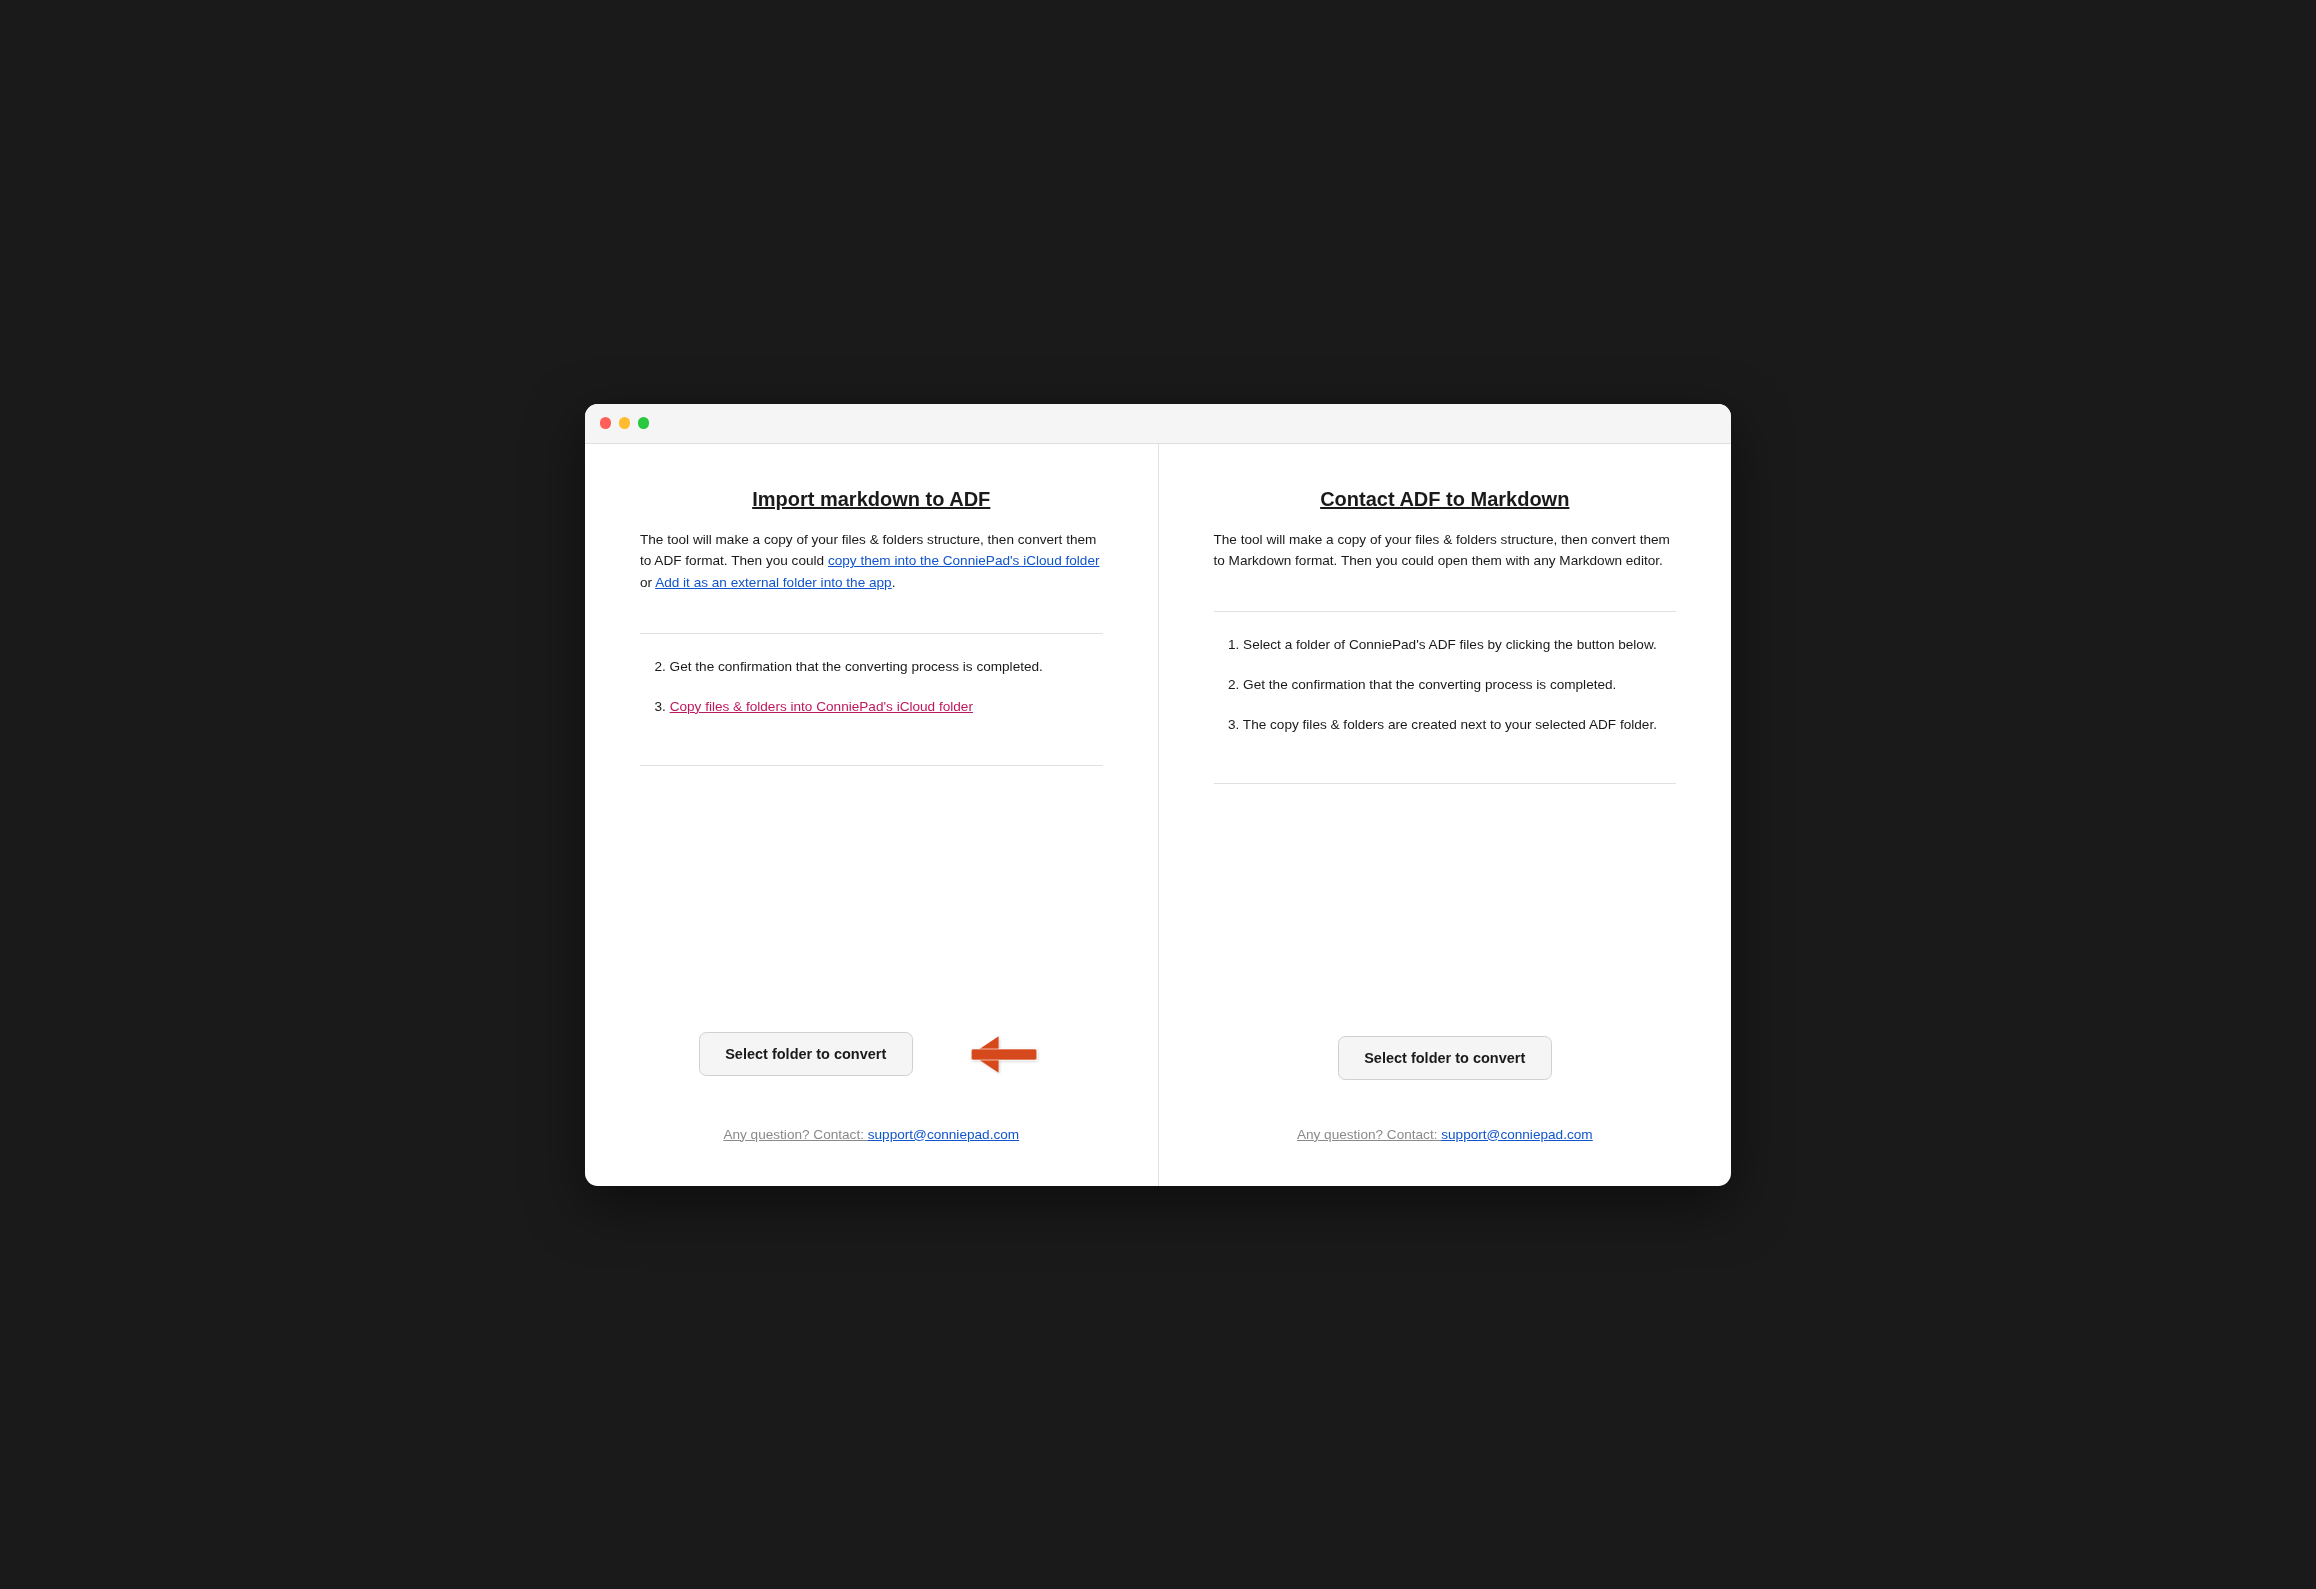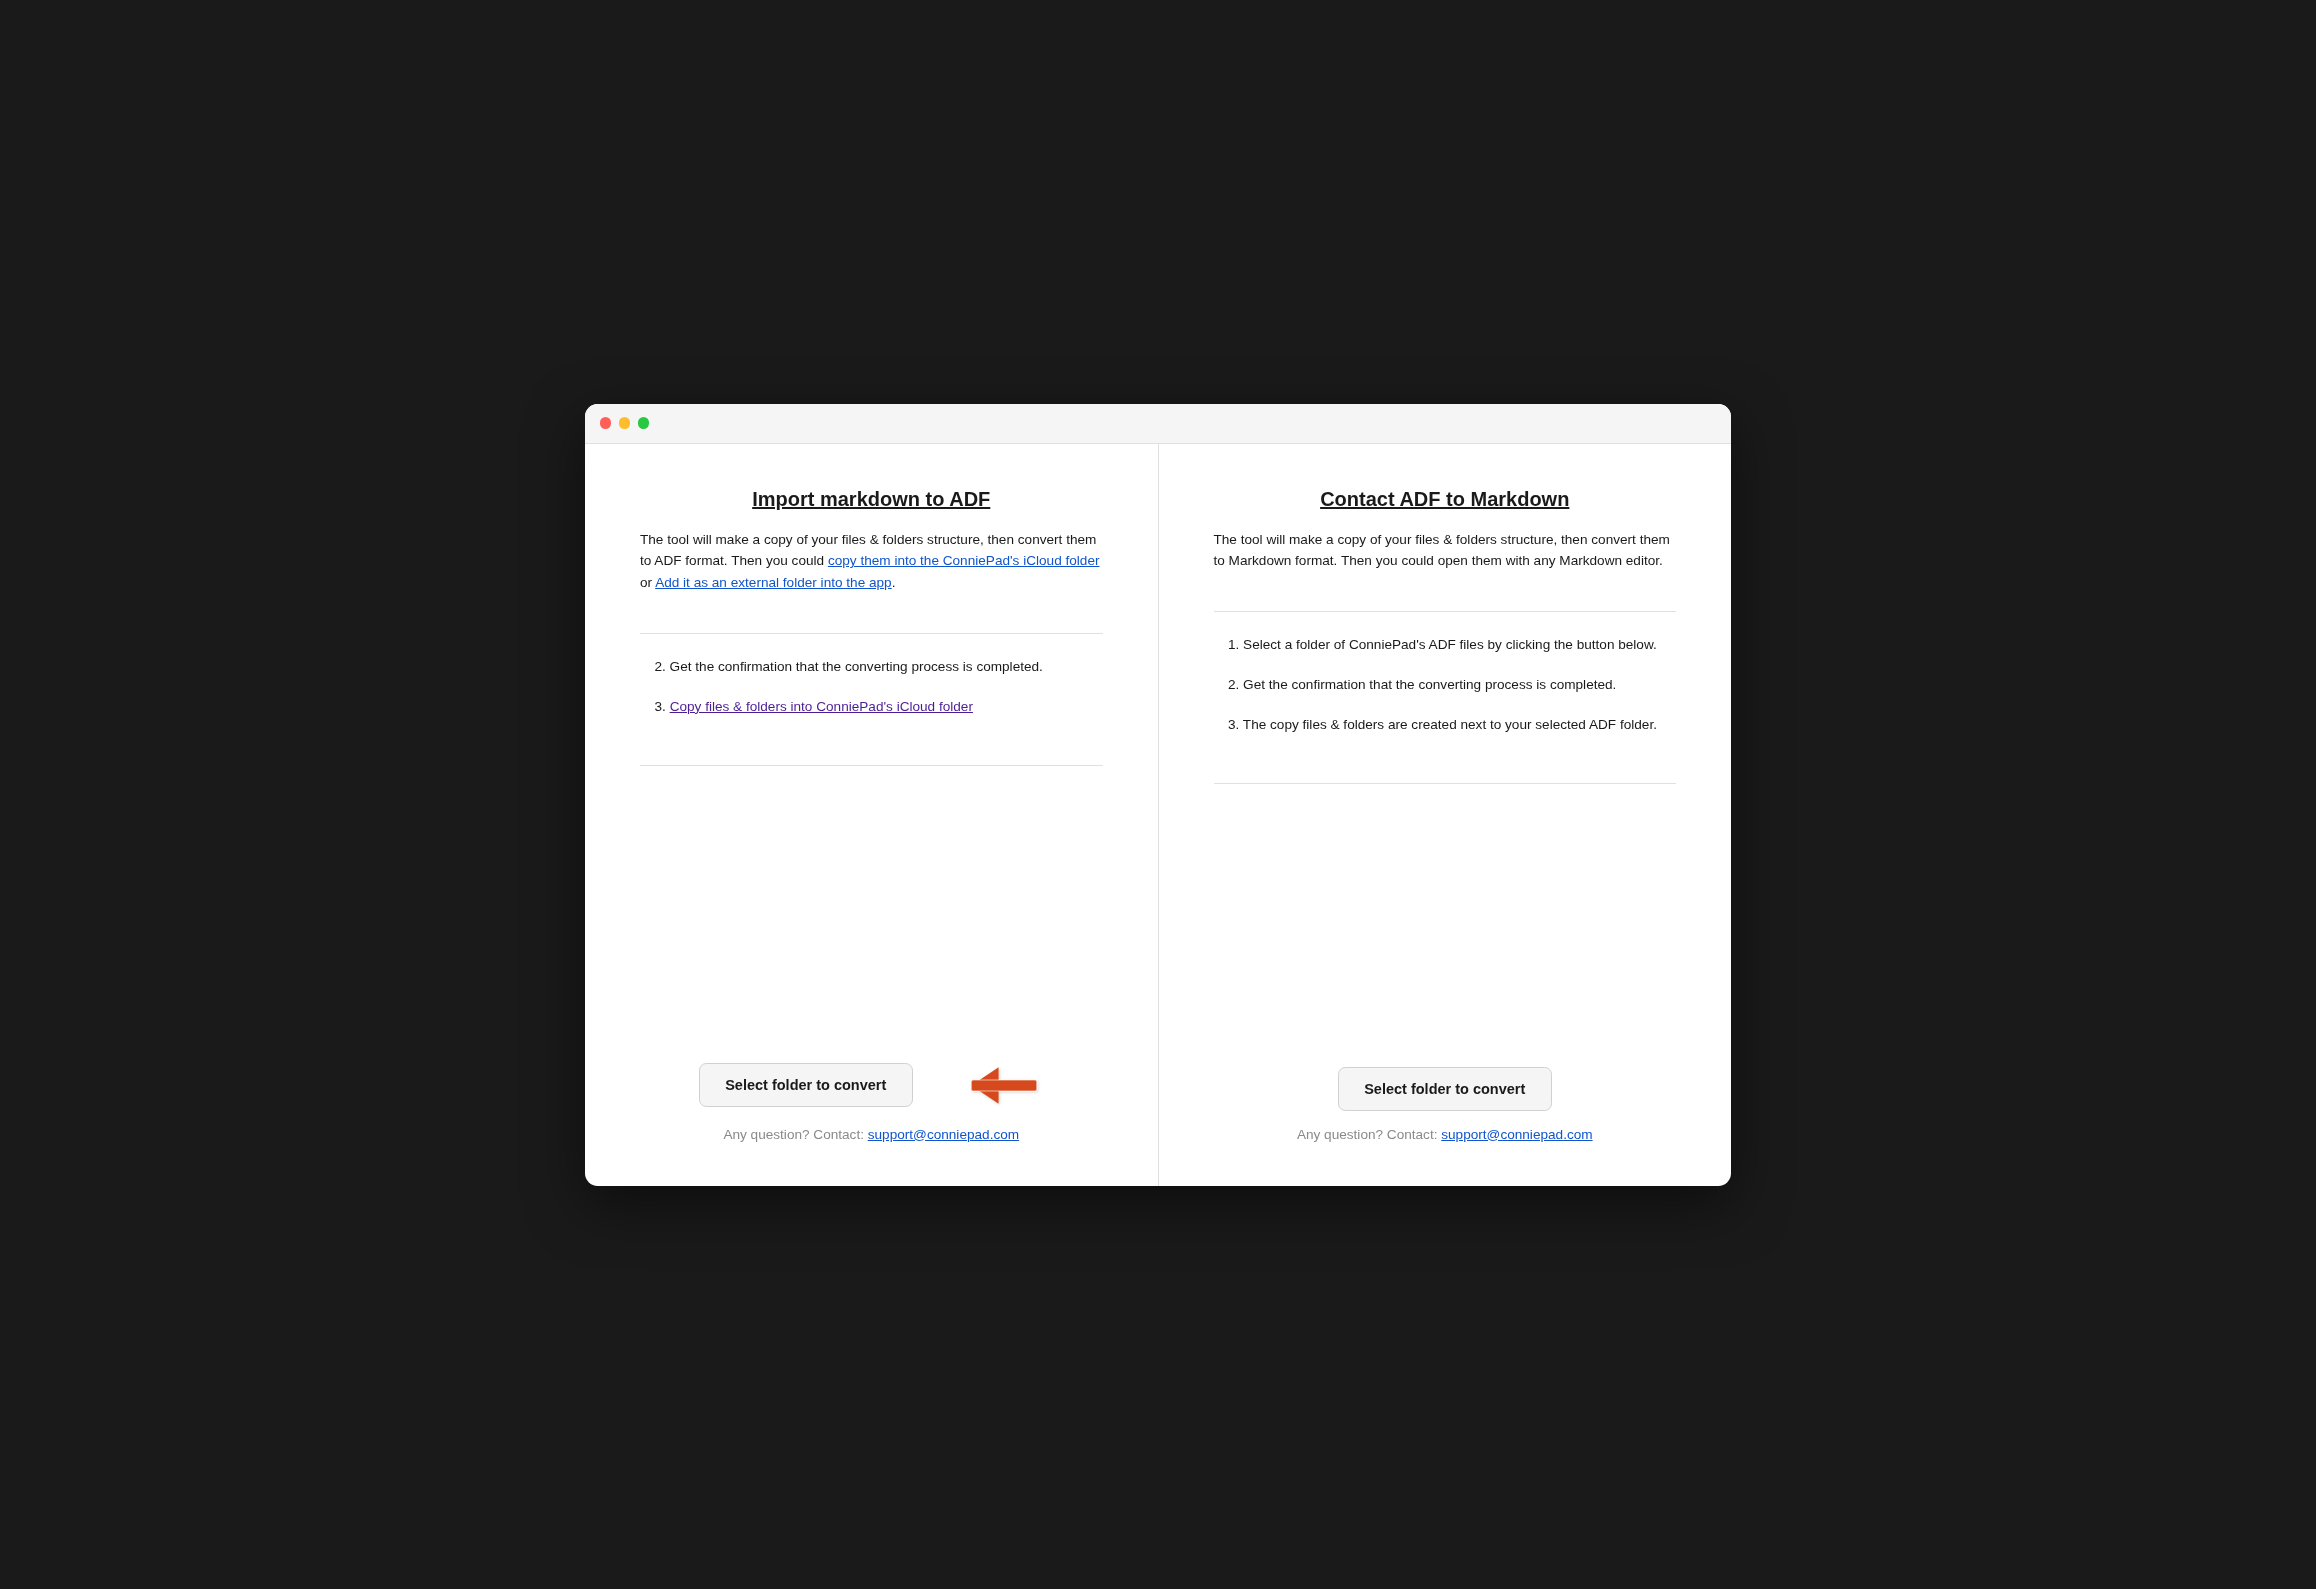--- a/index.html
+++ b/index.html
@@ -104,21 +104,21 @@
       line-height: 1.6;
       margin-bottom: 22px;
       padding-left: 14.5px;
     }
 
     .step-item {
       margin-bottom: 18px;
     }
 
     .step-item a {
-      color: #4c1d95;
+      color: #be185d;
     }
 
     .button-area {
       margin-top: auto;
       padding-top: 22px;
       display: flex;
       align-items: center;
       justify-content: center;
       gap: 22px;
       position: relative;
@@ -140,24 +140,25 @@
       display: flex;
       align-items: center;
     }
 
     .arrow-svg {
       width: 109px;
       height: 51px;
     }
 
     .footer-text {
-      margin-top: 16px;
+      margin-top: 47px;
       text-align: center;
       font-size: 13.6px;
       color: #8a8a8a;
+      text-decoration: underline;
     }
 
     .footer-text a {
       color: #1155cc;
       text-decoration: underline;
     }
   </style>
 </head>
 <body>
 

